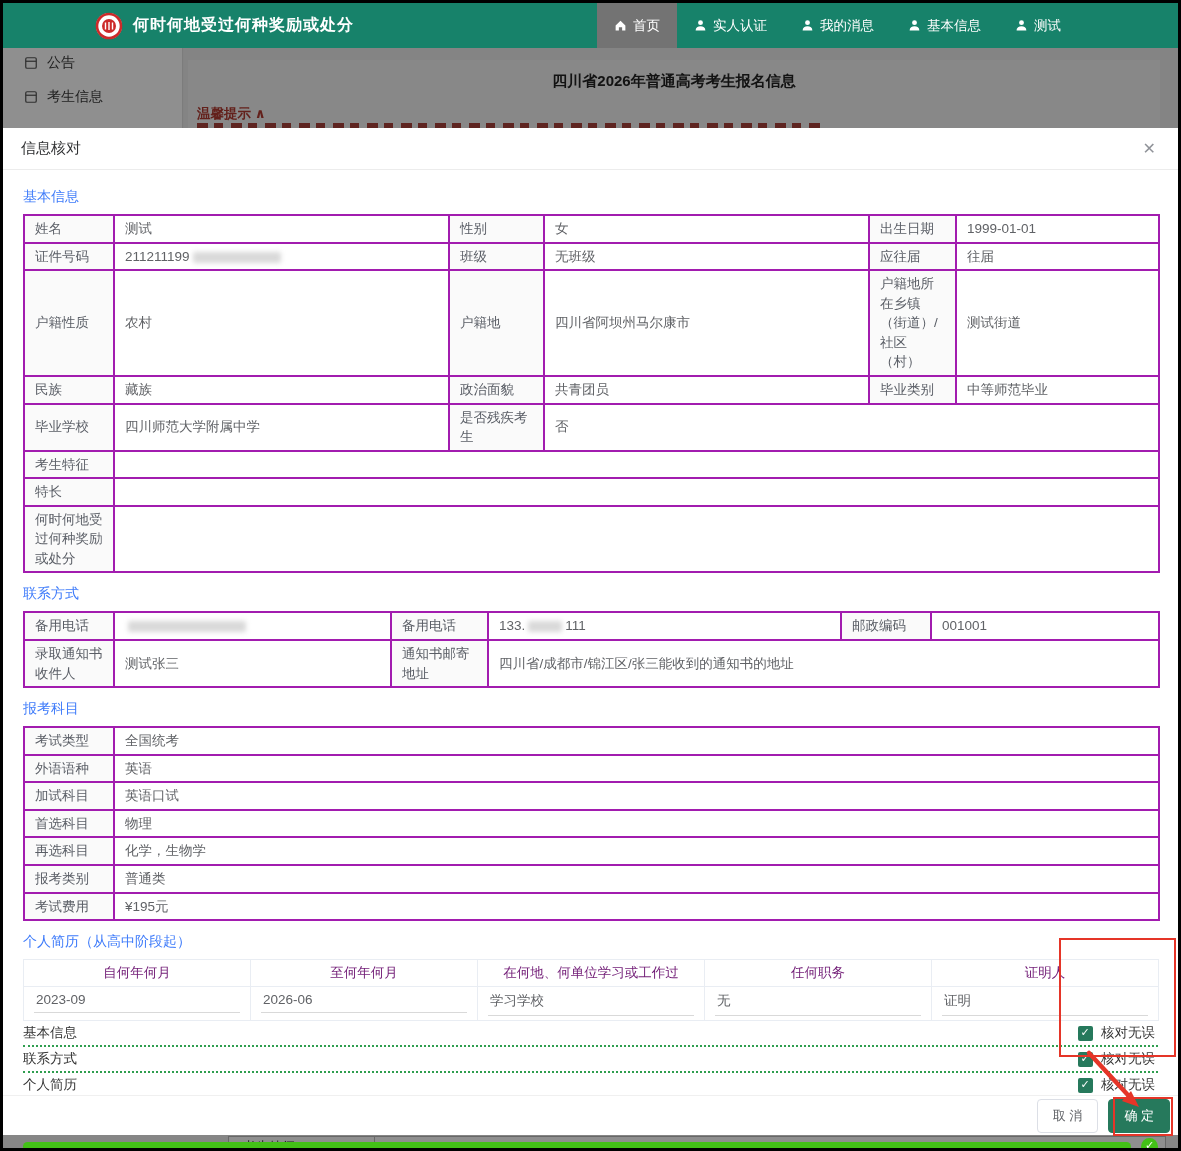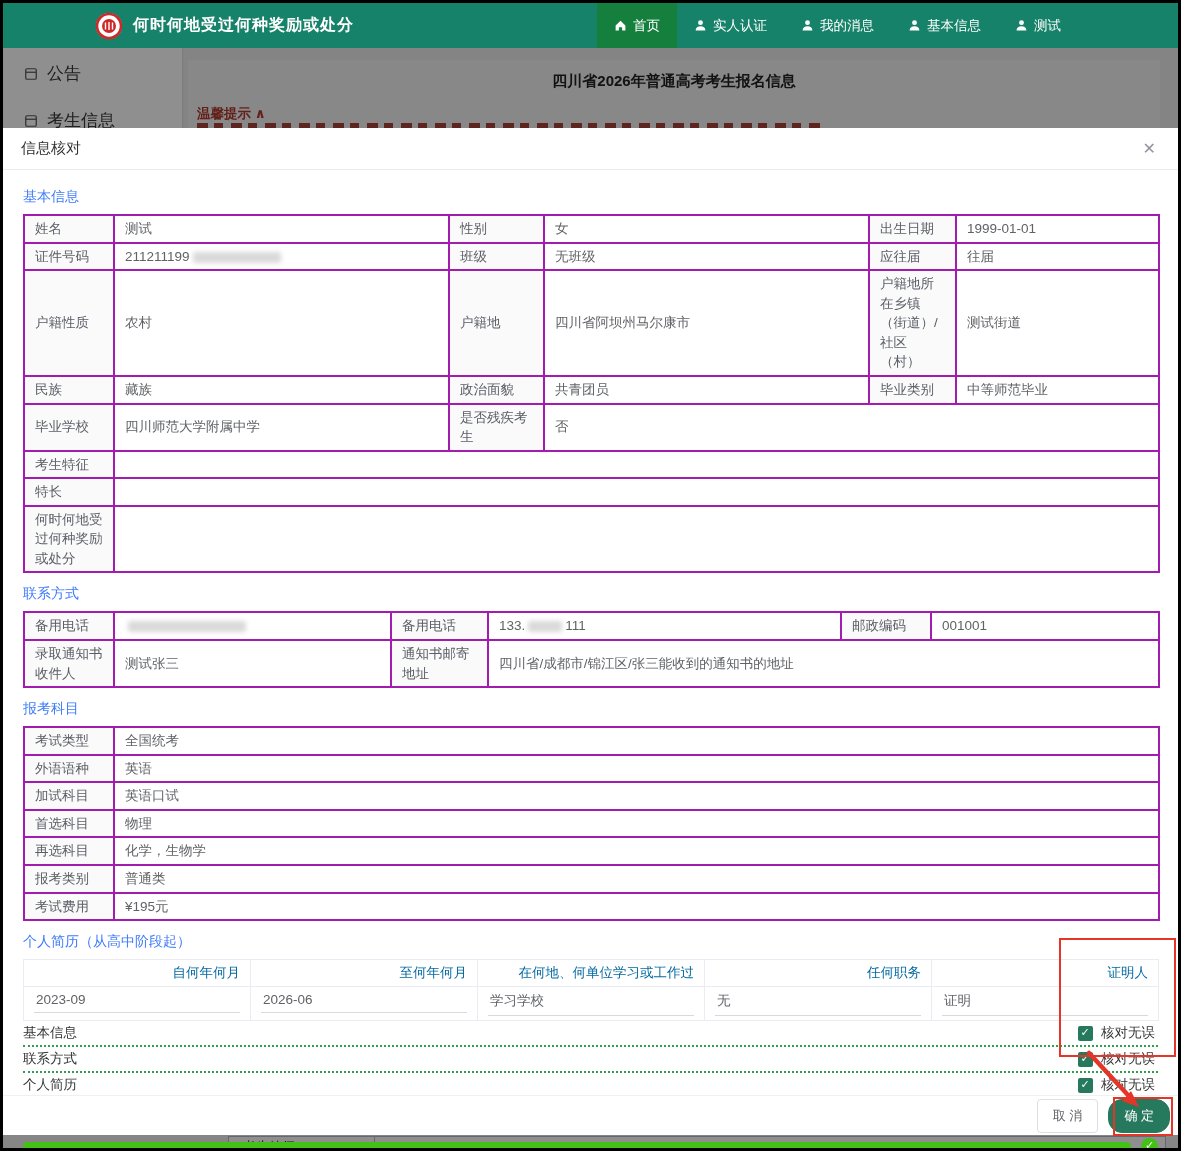--- a/index.html
+++ b/index.html
@@ -10,27 +10,27 @@
     border:3px solid #000; overflow:hidden; margin:0 auto;
   }
 
   
   .navbar { position:absolute; left:0; top:0; width:100%; height:45px; background:#17826a; display:flex; align-items:center; z-index:20; }
   .brand { display:flex; align-items:center; gap:10px; margin-left:92px; }
   .logo { width:28px; height:28px; }
   .brand-title { color:#fff; font-size:16px; font-weight:bold; letter-spacing:1px; }
   .nav-right { position:absolute; right:100px; top:0; height:45px; display:flex; align-items:stretch; }
   .nav-item { display:flex; align-items:center; gap:6px; padding:0 17px; color:#fff; font-size:13.5px; cursor:pointer; }
-  .nav-item.active { background:#15803d; }
+  .nav-item.active { background:#737373; }
   .nav-item svg { display:block; }
 
   
   .strip-under { position:absolute; left:0; top:45px; width:100%; height:80px; background:#e9e9e9; overflow:hidden; }
   .side-panel { position:absolute; left:0; top:0; width:180px; height:100%; background:#fff; border-right:1px solid #ddd; }
-  .side-item { display:flex; align-items:center; gap:9px; padding:14px 0 10px 21px; color:#3a3a3a; font-size:17px; cursor:pointer; }
+  .side-item { display:flex; align-items:center; gap:9px; padding:6px 0 10px 21px; color:#3a3a3a; font-size:14px; cursor:pointer; }
   .main-under { position:absolute; left:181px; top:0; right:0; height:100%; background:#ececec; }
   .main-card { position:absolute; left:4px; top:12px; right:18px; height:200px; background:#f2f2f2; }
   .page-title { text-align:center; padding-top:12px; font-size:15px; font-weight:bold; color:#222; }
   .notice-toggle { margin:14px 0 0 9px; font-size:13.5px; font-weight:bold; color:#b03a30; }
   .clipped-red { position:absolute; left:13px; bottom:0; width:625px; height:5px;
     background:repeating-linear-gradient(90deg,#a8403a 0 11px, rgba(0,0,0,0) 11px 17px, #a8403a 17px 26px, rgba(0,0,0,0) 26px 34px); }
   .dim { position:absolute; inset:0; background:rgba(0,0,0,0.44); z-index:4; }
 
   
   .modal { position:absolute; left:0; top:125px; width:100%; height:1007px; background:#fff; z-index:10; }
@@ -44,42 +44,42 @@
 
   table.kv { width:1135px; border-collapse:collapse; table-layout:fixed; font-size:13.5px; color:#606266; }
   table.kv td { border:2px solid #a21caf; padding:3px 10px; vertical-align:middle; line-height:1.45; overflow:hidden; }
   table.kv td.lbl { background:#fafafa; color:#5a5e66; }
   tr.h26 { height:26px; } tr.h44 { height:44px; } tr.h62 { height:62px; }
 
   .redact { display:inline-block; height:11px; background:#d9d9d9; border-radius:2px; filter:blur(2.5px); vertical-align:middle; margin:0 3px; }
 
   
   table.resume { width:1135px; border-collapse:collapse; table-layout:fixed; font-size:13.5px; color:#606266; }
-  table.resume th { border:1px solid #e9edf3; font-weight:normal; text-align:right; padding:4px 10px; height:26px; color:#0369a1; background:#fff; }
+  table.resume th { border:1px solid #e9edf3; font-weight:normal; text-align:center; padding:4px 10px; height:26px; color:#701a75; background:#fff; }
   table.resume td { border-left:1px solid #e9edf3; border-right:1px solid #e9edf3; border-bottom:1px solid #e9edf3; padding:5px 10px 2px 10px; height:34px; vertical-align:top; }
   .cell-input { border-bottom:1px solid #d9d9d9; padding:0 2px 5px 2px; min-height:18px; }
 
   
   .check-row { display:flex; align-items:center; justify-content:space-between; height:26px; border-bottom:2px dotted #2f9e4f; }
   .check-row .cl-label { font-size:13.5px; color:#333; }
   .check-right { display:flex; align-items:center; gap:8px; padding-right:3px; }
   .cb { width:15px; height:15px; background:#26795c; border-radius:2px; position:relative; cursor:pointer; }
   .cb::after { content:"✓"; position:absolute; left:2.5px; top:0.5px; color:#fff; font-size:11px; font-weight:bold; }
   .cb-label { font-size:13.5px; color:#333; }
 
   
   .progress-row { display:flex; align-items:center; gap:10px; margin-top:13px; }
   .progress-bar { flex:1; height:9px; border-radius:5px; background:#43c117; }
   .progress-check { width:17px; height:17px; border-radius:50%; background:#43c117; position:relative; flex:0 0 auto; }
   .progress-check::after { content:"✓"; position:absolute; left:4px; top:1px; color:#fff; font-size:11px; font-weight:bold; }
 
   
   .modal-footer { position:absolute; left:0; bottom:0; width:100%; height:40px; border-top:1px solid #f0f0f0; display:flex; align-items:center; justify-content:flex-end; gap:10px; padding:0 8px; background:#fff; }
   .btn { font-size:13px; padding:7px 15px; border-radius:4px; cursor:pointer; border:1px solid #dcdfe6; background:#fff; color:#606266; font-family:inherit; }
-  .btn-primary { background:#26795c; border-color:#26795c; color:#fff;border-radius:14px; }
+  .btn-primary { background:#26795c; border-color:#26795c; color:#fff; }
 
   
   .anno-rect-checks { position:absolute; left:1056px; top:935px; width:117px; height:119px; border:2px solid #e53528; z-index:30; pointer-events:none; }
   .anno-rect-confirm { position:absolute; left:1110px; top:1094px; width:60px; height:39px; border:2px solid #e53528; z-index:30; pointer-events:none; }
   .anno-arrow { position:absolute; left:0; top:0; z-index:30; pointer-events:none; }
 
   
   .strip-bottom { position:absolute; left:0; bottom:0; width:100%; height:13px; background:#efefef; overflow:hidden; z-index:8; }
   .bottom-row { position:absolute; left:225px; top:1px; width:938px; height:20px; background:#fff; border:1px solid #b9b9b9; font-size:13px; color:#333; padding:1px 0 0 14px; }
   .bottom-row .divider { position:absolute; left:145px; top:0; bottom:0; width:1px; background:#b9b9b9; }

